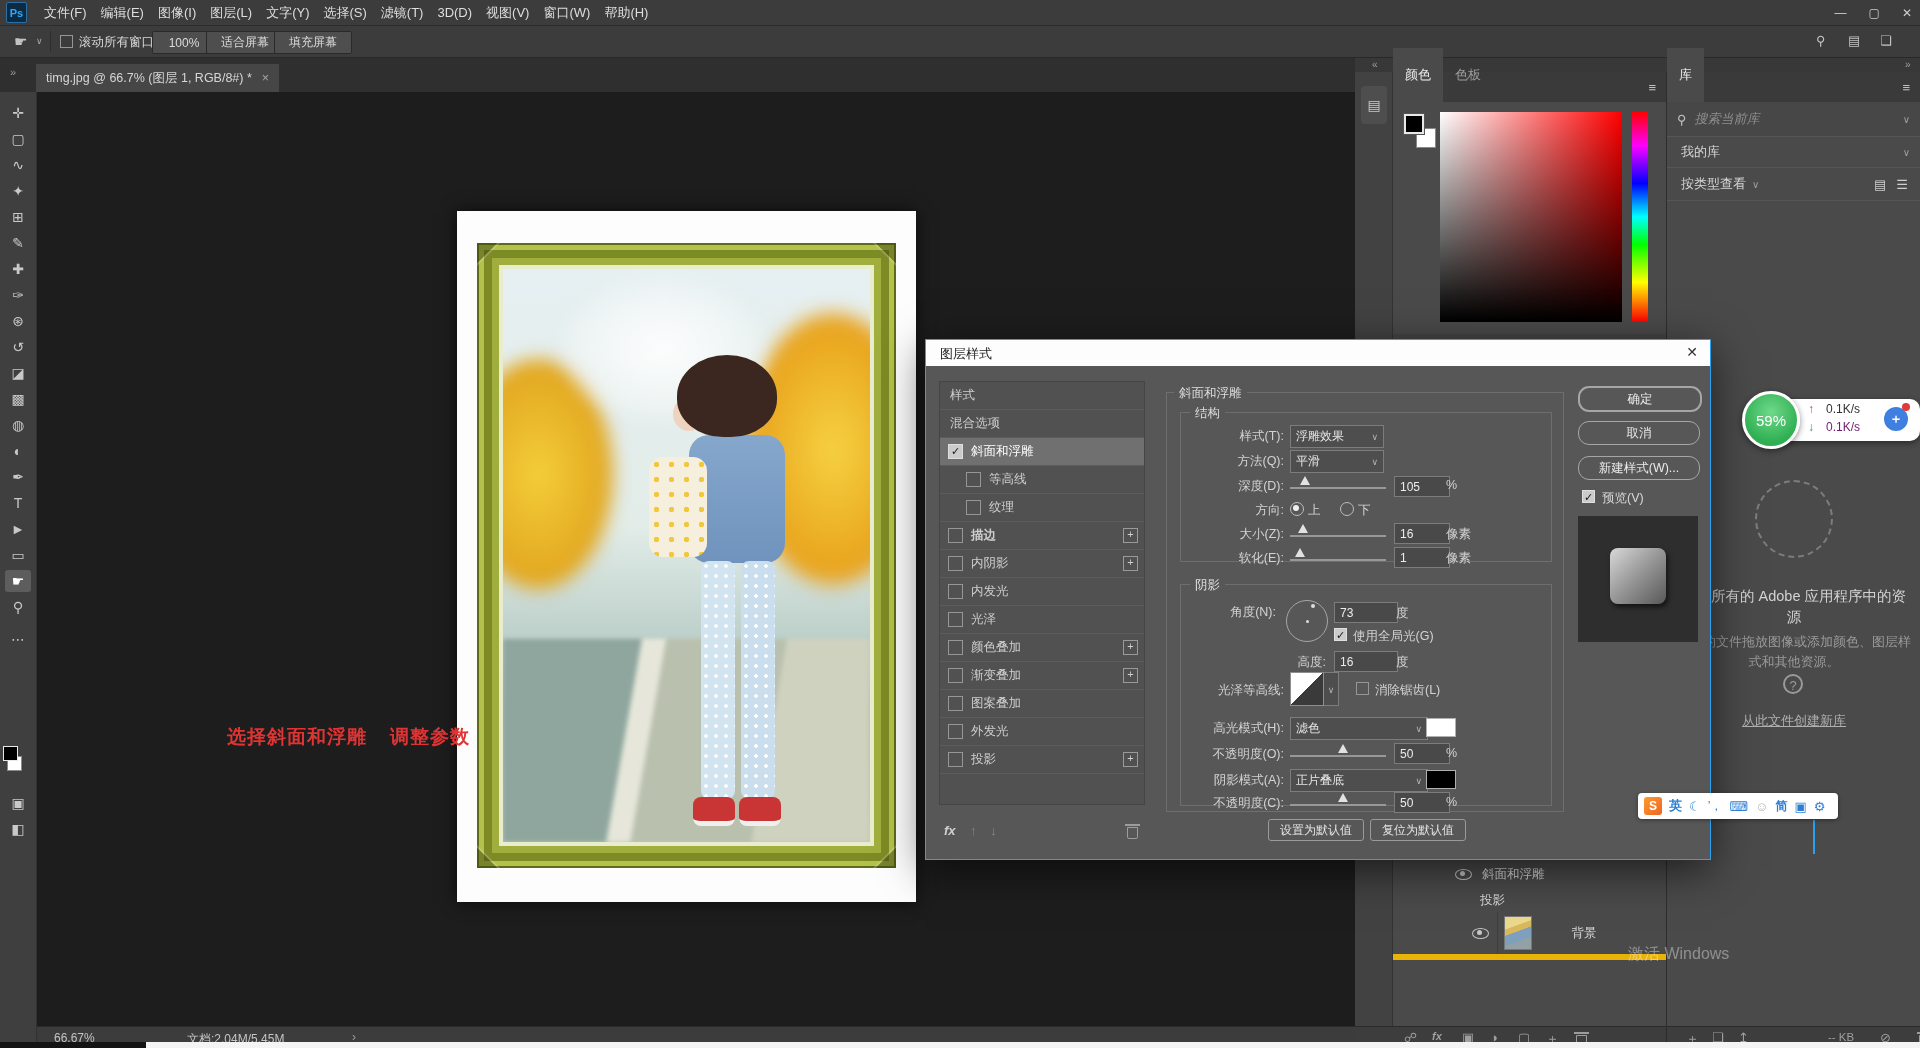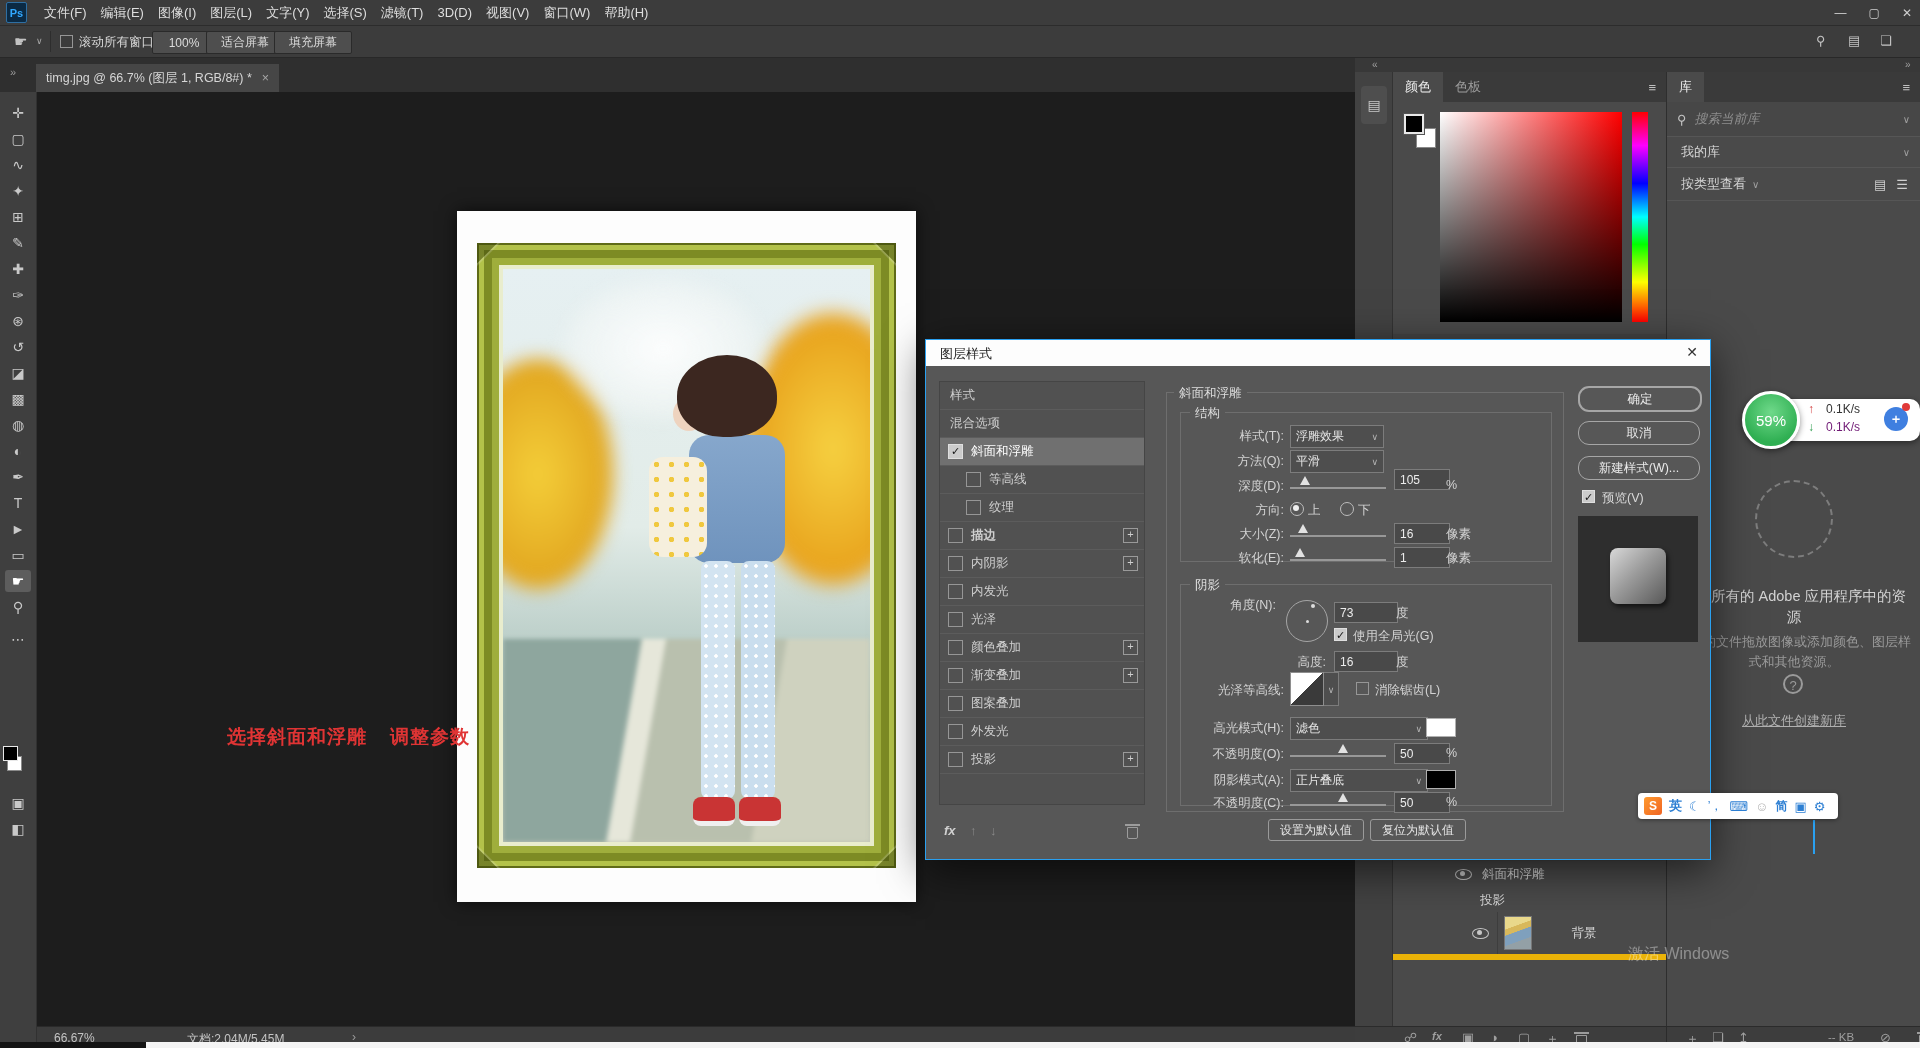--- a/index.html
+++ b/index.html
@@ -36,21 +36,21 @@
   .photo{left:503px;top:269px;width:367px;height:573px;overflow:hidden;background:linear-gradient(180deg,#e6f0f2 0%,#e2ece8 45%,#bccfc9 65%,#a9bdb2 78%,#c0c6b6 100%);}
   .ph{position:absolute;}
   .blob{border-radius:50%;filter:blur(9px);}
   .annot{position:absolute;color:#e03434;font-weight:bold;font-size:19px;letter-spacing:1px;white-space:nowrap;}
   .statusbar{left:37px;top:1026px;width:1318px;height:22px;background:#3c3c3c;border-top:1px solid #2a2a2a;color:#c4c4c4;font-size:12px;}
   
   .dock{left:1355px;top:58px;width:565px;height:968px;background:#454545;}
   .dockhead{left:1355px;top:58px;width:565px;height:14px;background:#383838;color:#9f9f9f;font-size:10px;}
   .strip{left:1355px;top:72px;width:38px;height:954px;background:#424242;border-right:1px solid #333;}
   .ptabs{height:30px;background:#3a3a3a;display:flex;align-items:flex-end;}
-  .ptab{height:30px;display:flex;align-items:center;padding:0 12px;font-size:13px;color:#9d9d9d;}
+  .ptab{height:30px;display:flex;align-items:center;padding:12px 12px;font-size:13px;color:#9d9d9d;}
   .ptab.on{background:#4a4a4a;color:#ececec;}
   .pbody{background:#4a4a4a;}
   .lrow{display:flex;align-items:center;border-bottom:1px solid #565656;color:#d5d5d5;font-size:13px;}
   
   .dialog{left:925px;top:339px;width:786px;height:521px;background:#575757;border:1px solid #2aa0f0;
           box-shadow:0 10px 40px rgba(0,0,0,.6);z-index:60;}
   .dlg-title{left:0;top:0;width:100%;height:26px;background:#fdfdfd;color:#1b1b1b;font-size:13px;}
   .list{left:13px;top:41px;width:206px;height:424px;background:#515151;border:1px solid #454545;overflow:hidden;}
   .listrow{height:27px;display:flex;align-items:center;border-bottom:1px solid #5c5c5c;font-size:12.5px;color:#cfcfcf;position:relative;}
   .listrow.sel{background:#707070;color:#fff;}
@@ -359,21 +359,21 @@
     </div>
     <span class="flabel" style="left:250px;top:113px;width:108px;">方法(Q):</span>
     <div class="dd" style="left:364px;top:110px;width:82px;">
       <span>平滑</span>
         <span style="font-size:9px;color:#b5b5b5;">∨</span>
     </div>
     <span class="flabel" style="left:250px;top:138px;width:108px;">深度(D):</span>
     <span class="track" style="left:364px;top:147px;width:96px;">
         <span class="thumb" style="left:10px;"></span>
       </span>
-    <div class="num" style="left:468px;top:129px;text-align:center;">105</div>
+    <div class="num" style="left:468px;top:136px;text-align:center;">105</div>
     <span class="unit" style="left:520px;top:138px;">%</span>
     <span class="flabel" style="left:250px;top:162px;width:108px;">方向:</span>
     <span class="radio on" style="left:364px;top:162px;"></span>
     <span class="unit" style="left:382px;top:162px;">上</span>
     <span class="radio" style="left:414px;top:162px;"></span>
     <span class="unit" style="left:432px;top:162px;">下</span>
     <span class="flabel" style="left:250px;top:186px;width:108px;">大小(Z):</span>
     <span class="track" style="left:364px;top:195px;width:96px;">
         <span class="thumb" style="left:8px;"></span>
       </span>
@@ -381,21 +381,21 @@
     <span class="unit" style="left:520px;top:186px;">像素</span>
     <span class="flabel" style="left:250px;top:210px;width:108px;">软化(E):</span>
     <span class="track" style="left:364px;top:219px;width:96px;">
         <span class="thumb" style="left:5px;"></span>
       </span>
     <div class="num" style="left:468px;top:207px;">1</div>
     <span class="unit" style="left:520px;top:210px;">像素</span>
 
     <div class="a fset" style="left:254px;top:244px;width:372px;height:222px;"></div>
     <span class="legend" style="left:264px;top:237px;">阴影</span>
-    <span class="flabel" style="left:250px;top:257px;width:100px;">角度(N):</span>
+    <span class="flabel" style="left:250px;top:264px;width:100px;">角度(N):</span>
     <span class="a" style="left:360px;top:260px;width:42px;height:42px;border:1px solid #a5a5a5;border-radius:50%;">
       <span class="a" style="left:19px;top:19px;width:3px;height:3px;background:#ddd;border-radius:50%;"></span>
       <span class="a" style="left:24px;top:3px;width:4px;height:4px;background:#ddd;border-radius:50%;"></span>
     </span>
     <div class="num" style="left:408px;top:262px;width:52px;">73</div>
     <span class="unit" style="left:470px;top:265px;">度</span>
     <span class="a cb on" style="left:408px;top:288px;"></span>
     <span class="unit" style="left:427px;top:288px;">使用全局光(G)</span>
     <span class="flabel" style="left:300px;top:314px;width:100px;">高度:</span>
     <div class="num" style="left:408px;top:311px;width:52px;">16</div>

